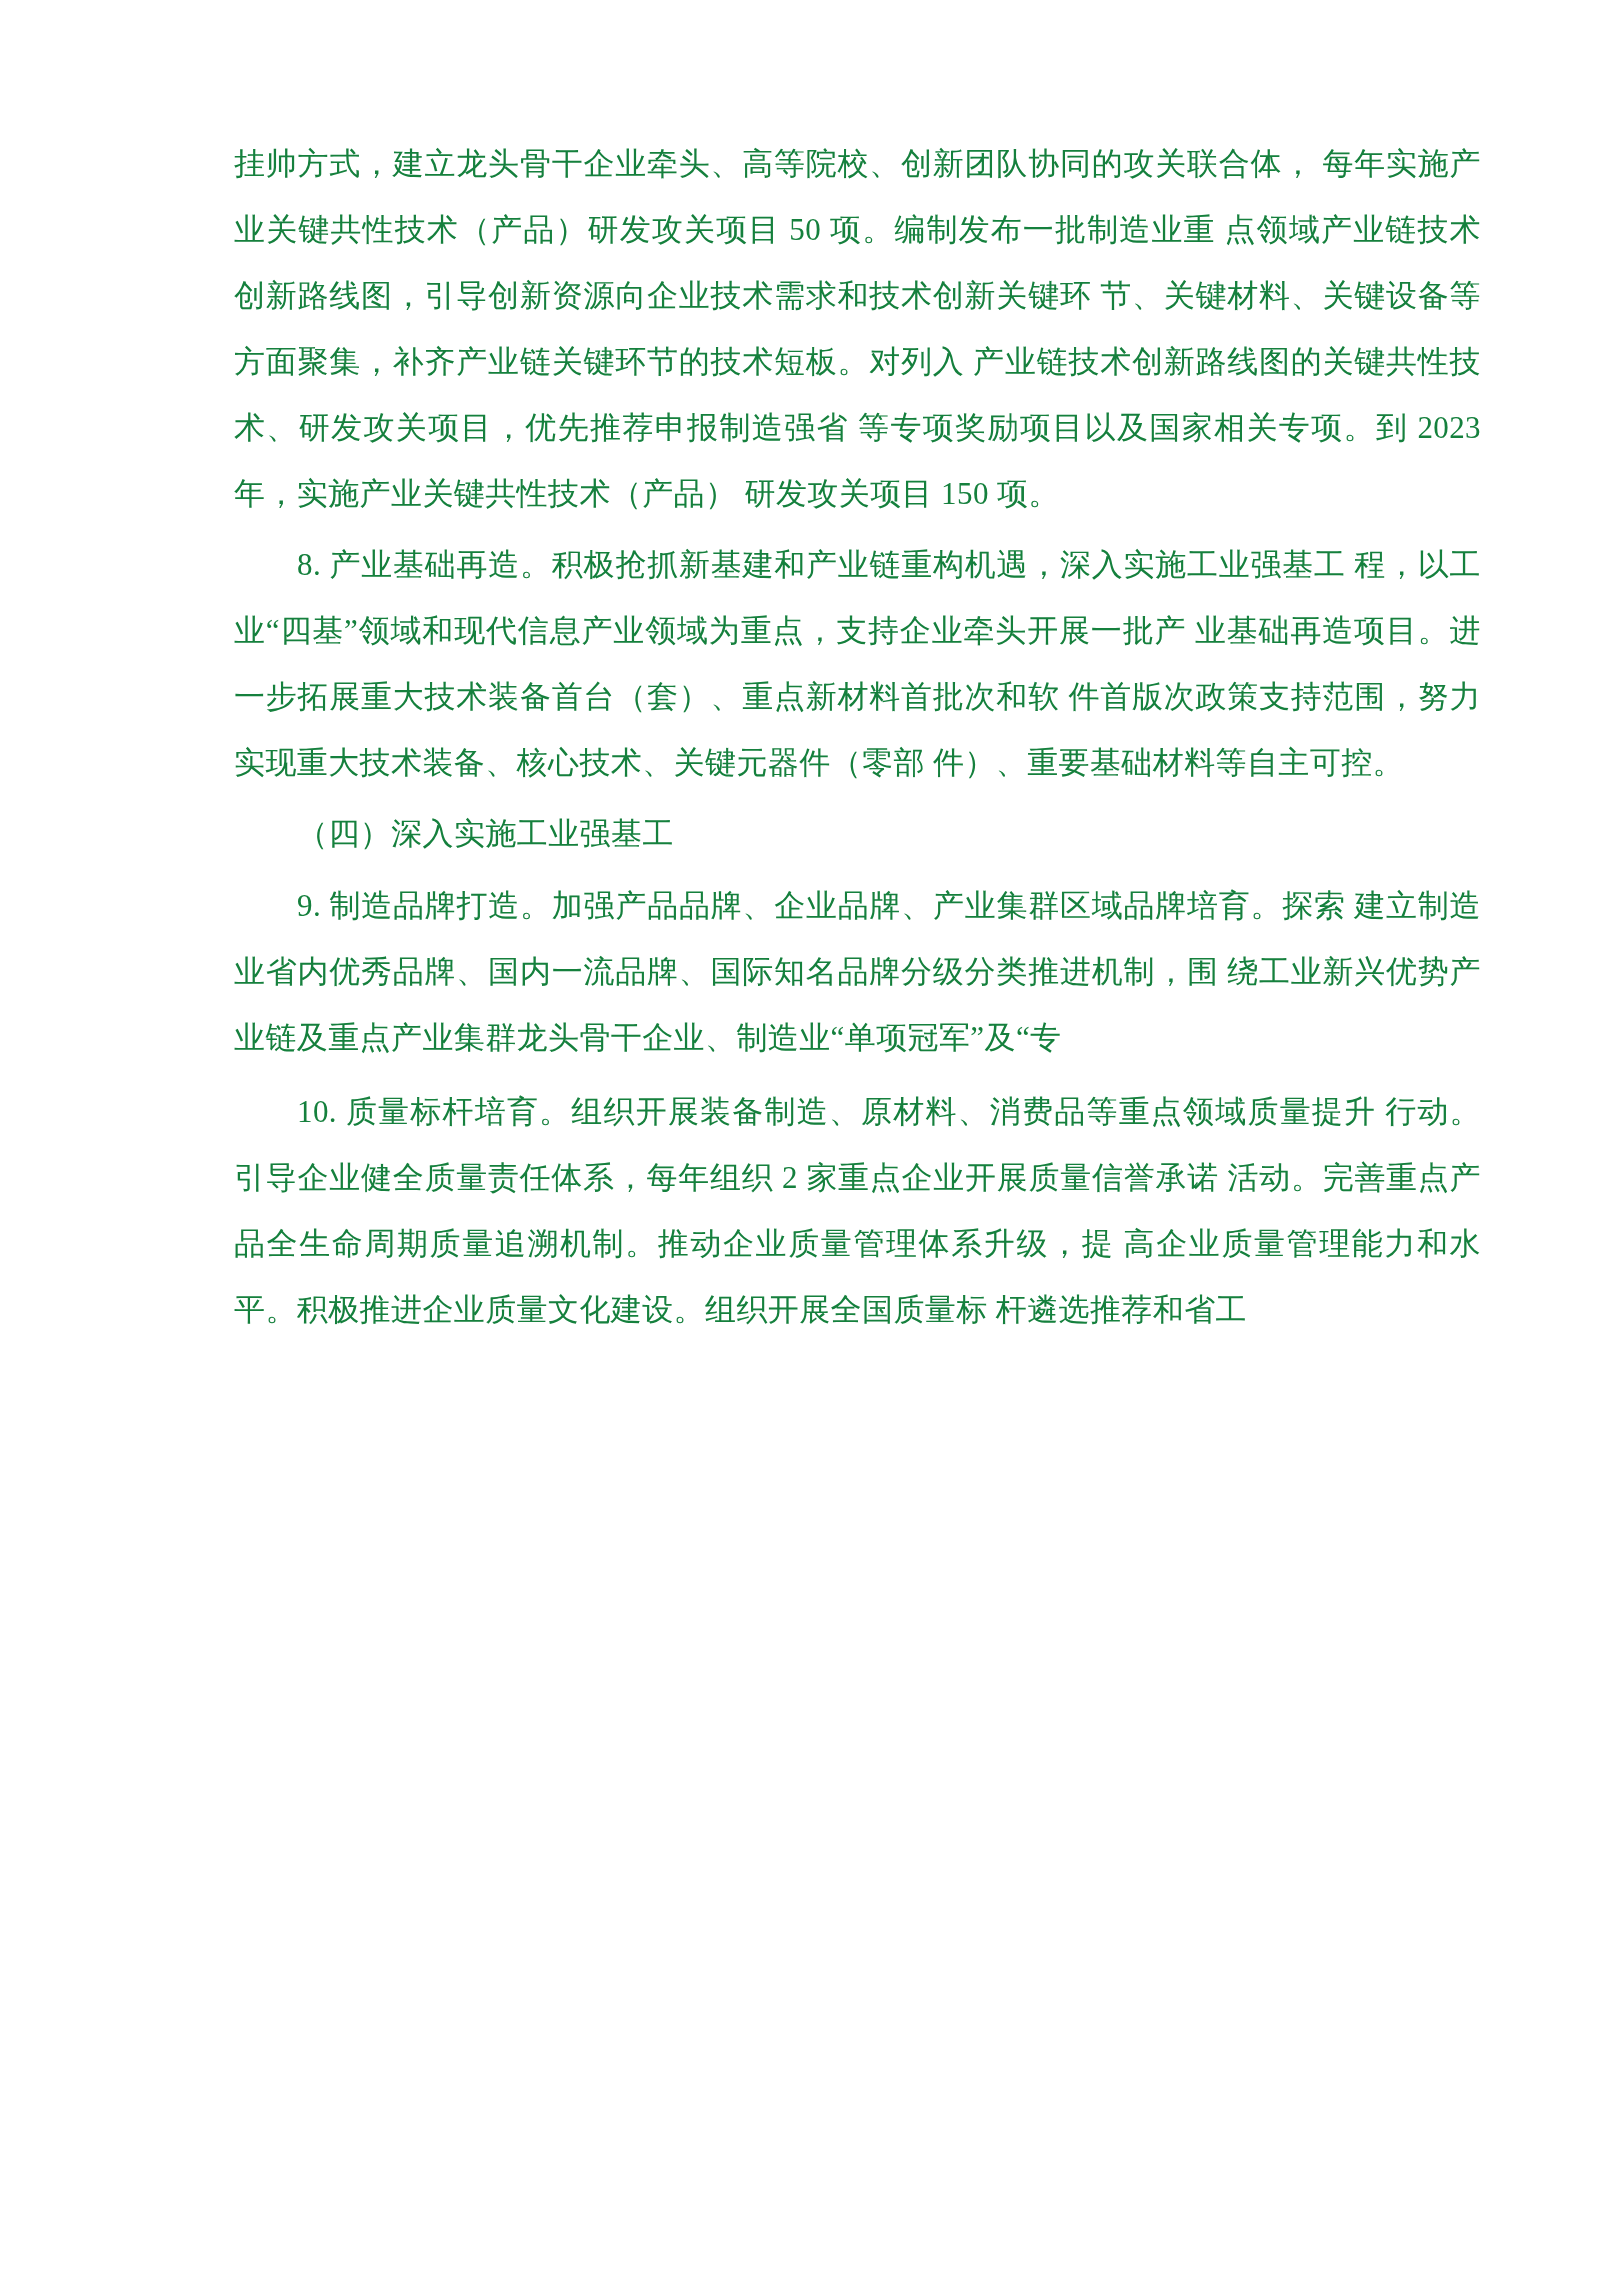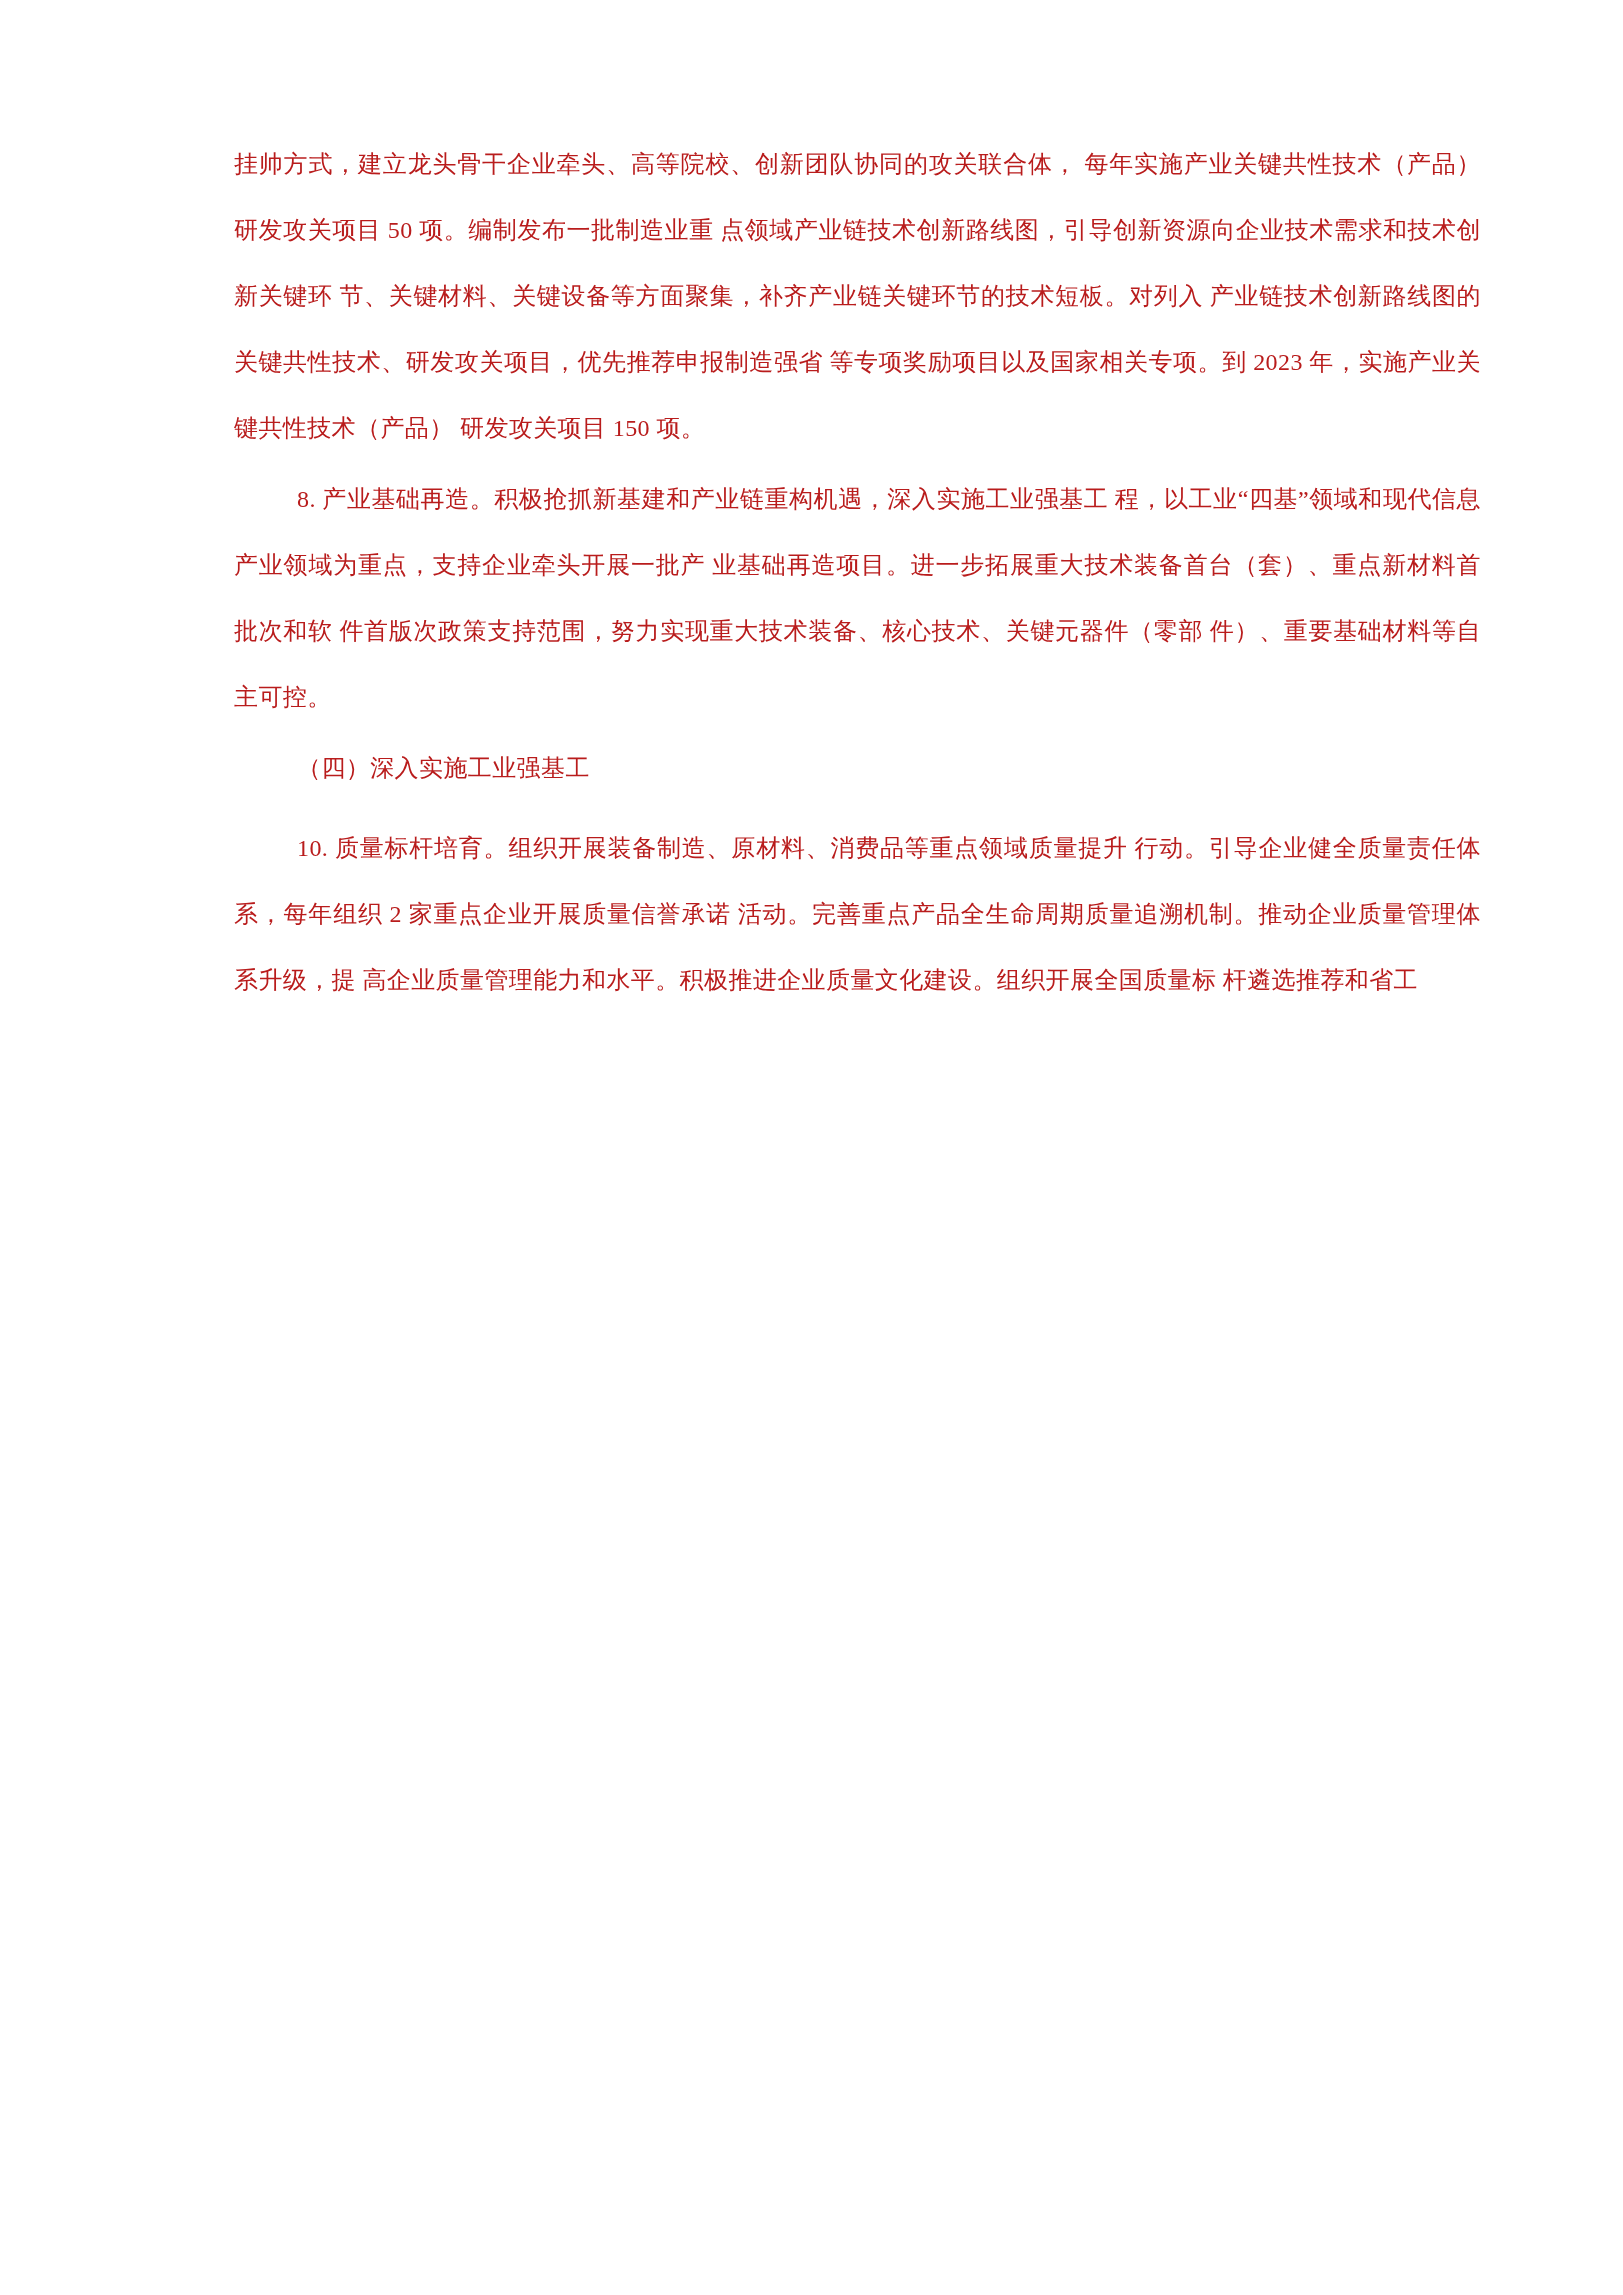--- a/index.html
+++ b/index.html
@@ -22,26 +22,26 @@
     background: #ffffff;
   }
   .doc-body {
     width: 1247px;
   }
   p {
     margin: 0;
     padding: 0;
   }
   .para {
-    font-size: 24px;
+    font-size: 31px;
     line-height: 66px;
     letter-spacing: 0.4px;
     text-align: justify;
     text-justify: inter-ideograph;
-    color: #b91c1c;
+    color: #15803d;
   }
   .para.indent {
     text-indent: 63px;
   }
   .para.tight {
     line-height: 44px;
   }
   .para.heading {
     text-indent: 63px;
   }
@@ -59,20 +59,21 @@
     <div class="gap-sm"></div>
 
     <p class="para indent">8. 产业基础再造。积极抢抓新基建和产业链重构机遇，深入实施工业强基工 程，以工业“四基”领域和现代信息产业领域为重点，支持企业牵头开展一批产 业基础再造项目。进一步拓展重大技术装备首台（套）、重点新材料首批次和软 件首版次政策支持范围，努力实现重大技术装备、核心技术、关键元器件（零部 件）、重要基础材料等自主可控。</p>
 
     <div class="gap-sm"></div>
 
     <p class="para heading">（四）深入实施工业强基工</p>
 
     <div class="gap-sm"></div>
 
+    <p class="para indent">9. 制造品牌打造。加强产品品牌、企业品牌、产业集群区域品牌培育。探索 建立制造业省内优秀品牌、国内一流品牌、国际知名品牌分级分类推进机制，围 绕工业新兴优势产业链及重点产业集群龙头骨干企业、制造业“单项冠军”及“专</p>
 
 
     <div class="gap-md"></div>
 
     <p class="para indent">10. 质量标杆培育。组织开展装备制造、原材料、消费品等重点领域质量提升 行动。引导企业健全质量责任体系，每年组织 2 家重点企业开展质量信誉承诺 活动。完善重点产品全生命周期质量追溯机制。推动企业质量管理体系升级，提 高企业质量管理能力和水平。积极推进企业质量文化建设。组织开展全国质量标 杆遴选推荐和省工</p>
 
   </div>
 </div>
 
 

